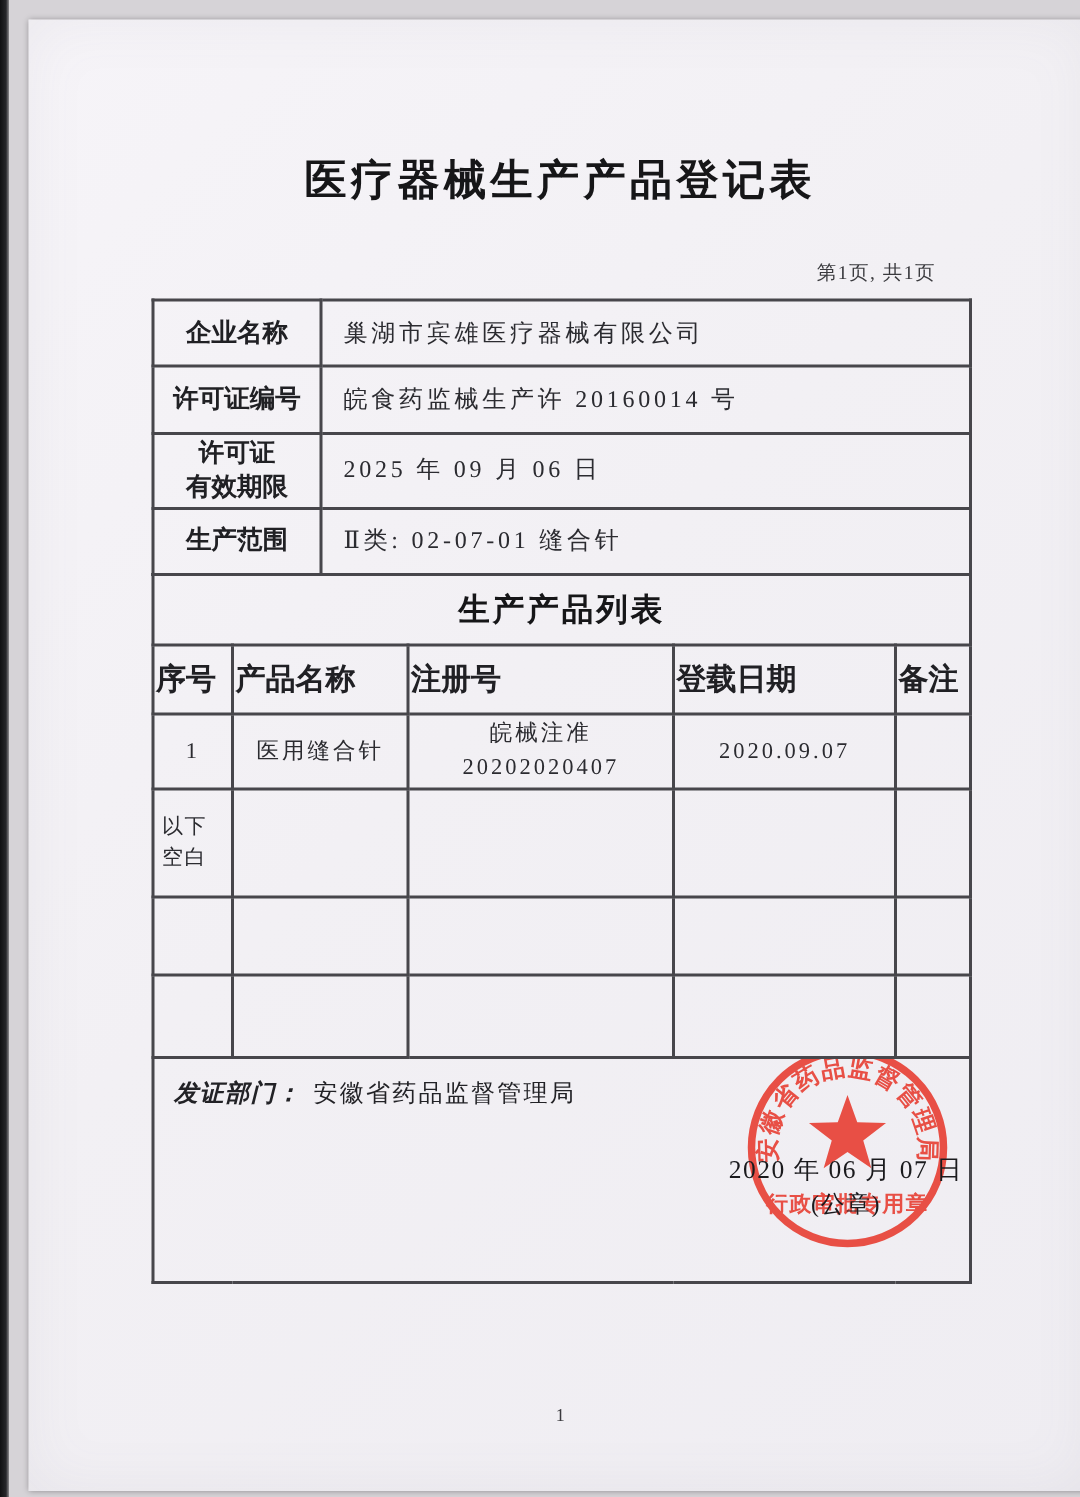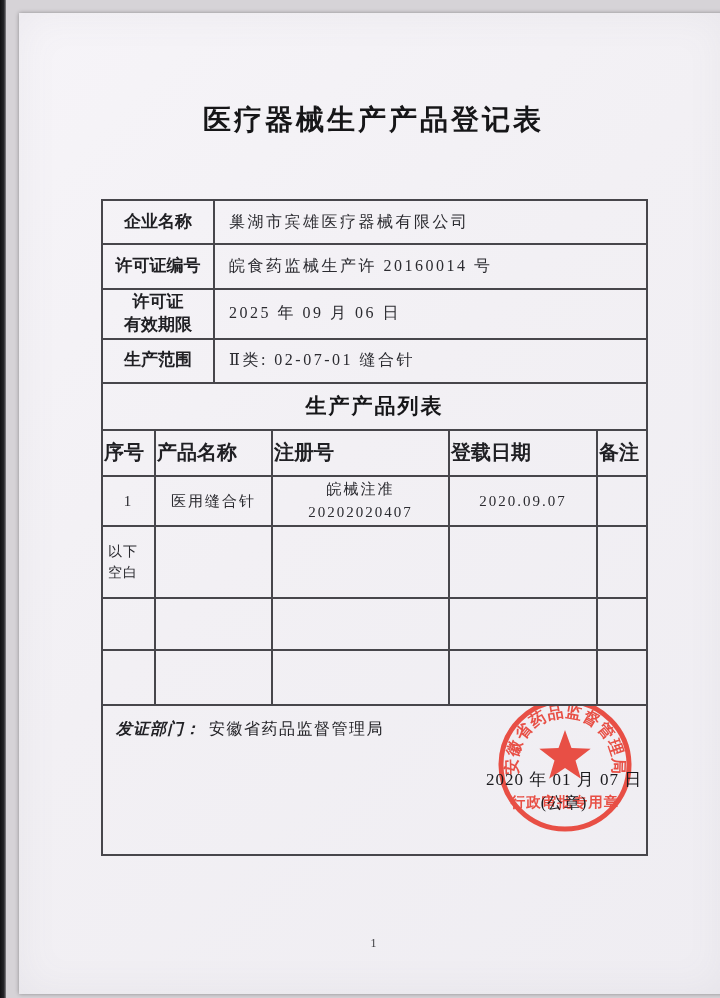--- a/index.html
+++ b/index.html
@@ -84,20 +84,21 @@
 </style>
 </head>
 <body>
 
 <div class="scan-edge-left"></div>
 
 <div class="paper">
 
   <div class="doc-title">医疗器械生产产品登记表</div>
 
+  <div class="page-info">第1页, 共1页</div>
 
   <div class="tables">
 
     <table class="t-info">
       <colgroup>
           <col style="width:112px">
           <col style="width:433px">
         </colgroup>
       <tbody>
           <tr style="height:44px">
@@ -179,21 +180,21 @@
             <polygon fill="#e73a2e" points="0,-35 6.5,-16.9 25.7,-16.3 10.5,-4.6 15.9,13.8 0,3 -15.9,13.8 -10.5,-4.6 -25.7,-16.3 -6.5,-16.9"></polygon>
             <defs>
               <path id="ringArc" d="M -45.9 14 A 48 48 0 1 1 45.9 14" fill="none"></path>
             </defs>
             <text fill="#e73a2e" font-size="16" font-weight="bold" font-family="Liberation Sans, DejaVu Sans, sans-serif" letter-spacing="1">
               <textPath href="#ringArc" startOffset="50%" text-anchor="middle">安徽省药品监督管理局</textPath>
             </text>
             <text x="0" y="42" text-anchor="middle" fill="#e73a2e" font-size="14.5" font-weight="bold" font-family="Liberation Sans, DejaVu Sans, sans-serif" letter-spacing="1">行政审批专用章</text>
           </svg>
 
-          <div class="sign-date">2020 年 01 月 07 日</div>
+          <div class="sign-date">2020 年 06 月 07 日</div>
           <div class="seal-note">(公章)</div>
         </td>
       </tr>
     </tbody>
       </table>
   </div>
 
   <div class="page-number">1</div>
 </div>
 

